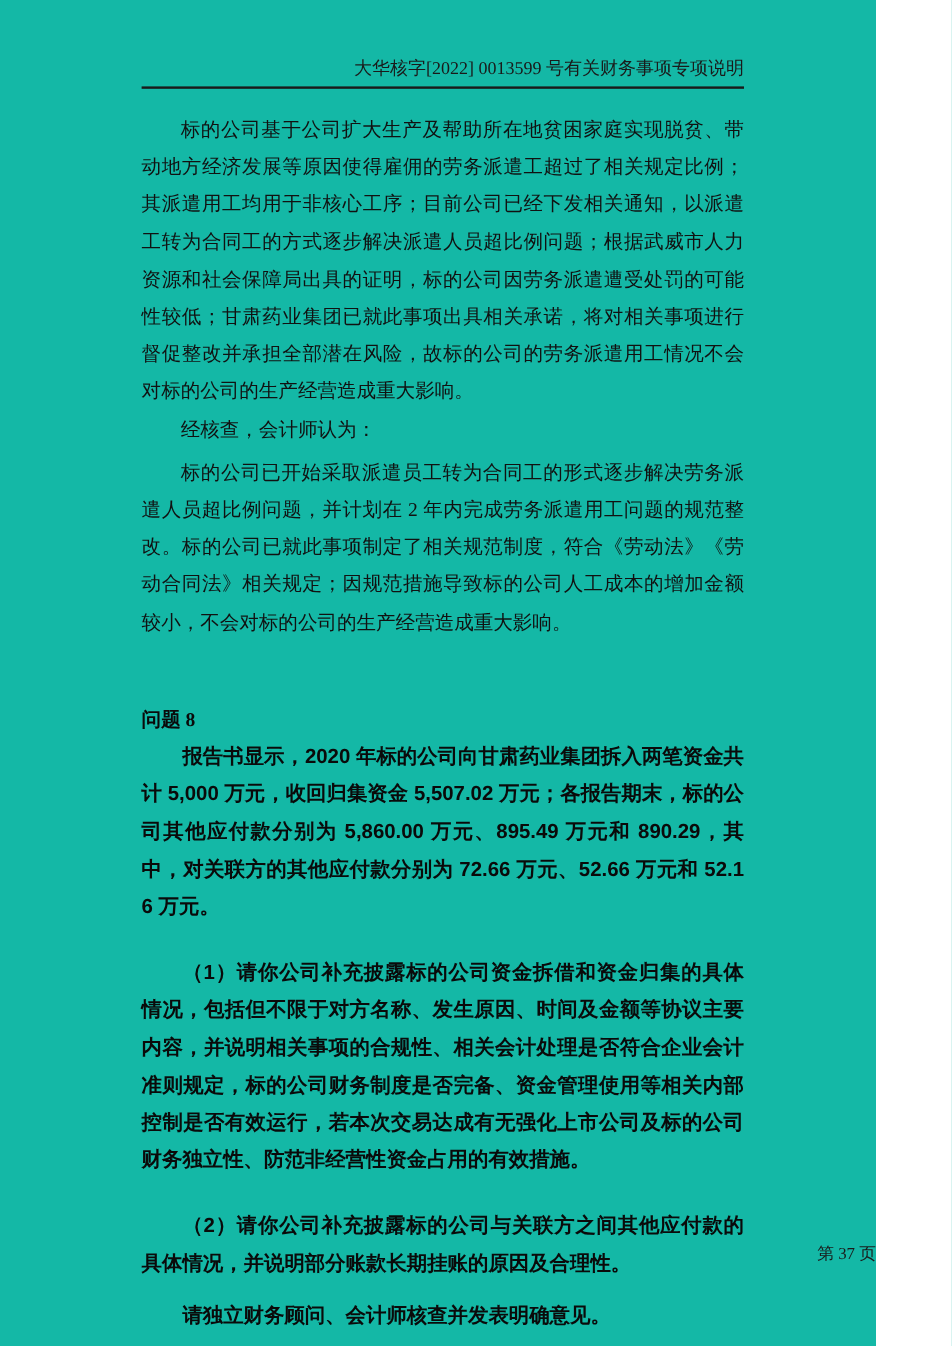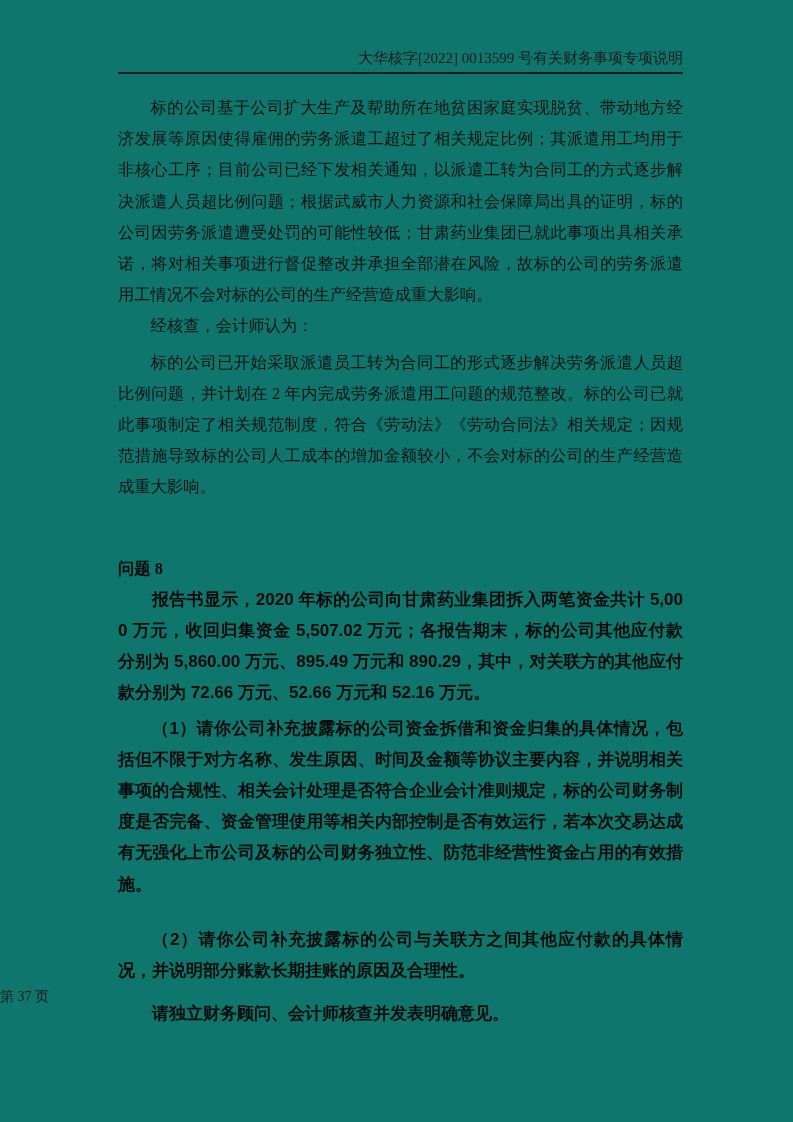--- a/index.html
+++ b/index.html
@@ -2,23 +2,23 @@
 <html><head>
 <meta charset="utf-8">
 <style>
   html, body {
     margin: 0;
     padding: 0;
     background: #ffffff;
   }
   .page {
     position: relative;
-    width: 793px;
+    width: 730px;
     height: 1122px;
-    background: #0f766e;
+    background: #14b8a6;
     overflow: hidden;
     color: #111111;
   }
   .header {
     position: absolute;
     left: 118px;
     right: 110px;
     top: 48px;
     text-align: right;
     font-family: "Liberation Serif", "DejaVu Serif", serif;
@@ -59,30 +59,30 @@
     margin: 0;
     font-family: Liberation Serif, serif;
     font-weight: 700;
     font-size: 16.3px;
     line-height: 31.2px;
     text-indent: 0;
     color: #0a0a0a;
   }
   .mt-para        { margin-top: 5px; }
   .mt-section     { margin-top: 50px; }
-  .mt-item1       { margin-top: 4px; }
+  .mt-item1       { margin-top: 24px; }
   .mt-item2       { margin-top: 24px; }
   .mt-small       { margin-top: 12px; }
   .mt-reply       { margin-top: 4px; }
   .footer {
     position: absolute;
     left: 0;
     right: 0;
-    top: 988px;
-    text-align: left;
+    top: 1036px;
+    text-align: right;
     font-family: "Liberation Serif", "DejaVu Serif", serif;
     font-size: 14px;
     color: #1a1a1a;
   }
 </style>
 </head>
 <body>
 
 <div class="page">
 

